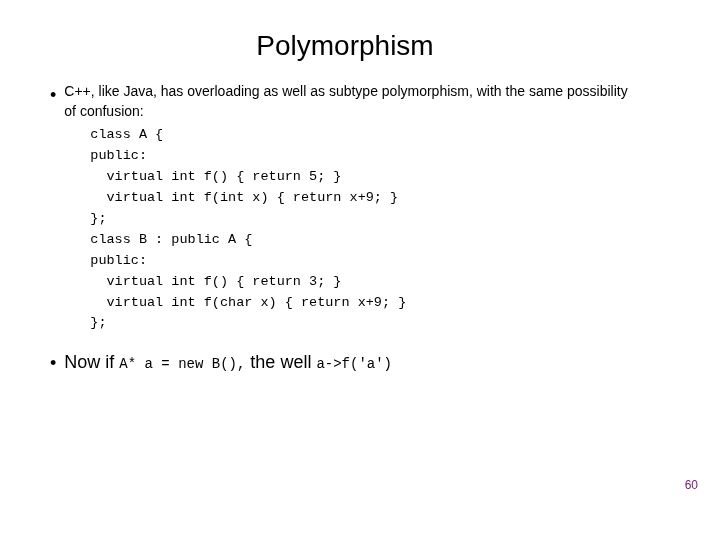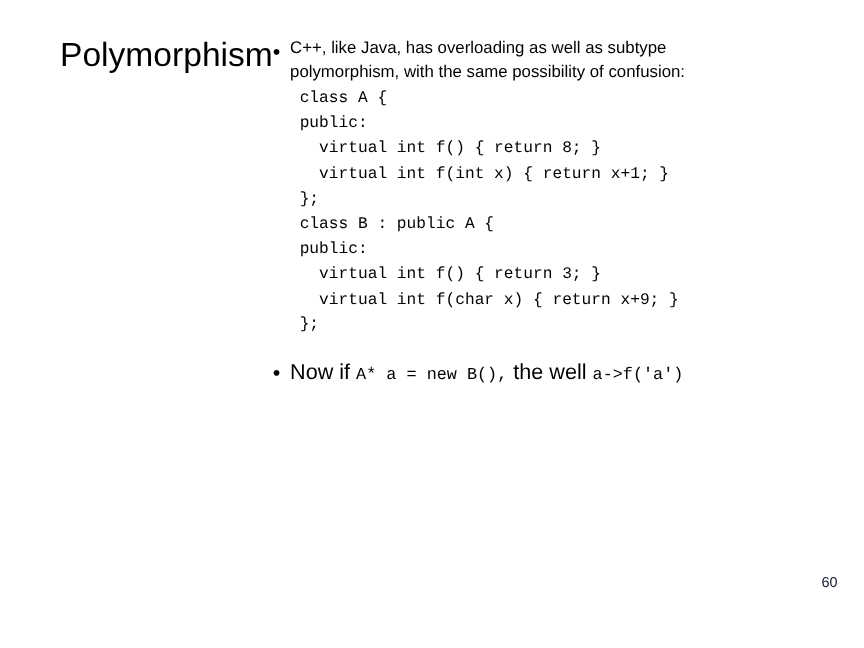--- a/index.html
+++ b/index.html
@@ -10,21 +10,21 @@
       background: #ffffff;
       font-family: Arial, Helvetica, sans-serif;
       overflow: hidden;
     }
 
     .slide {
       width: 720px;
       height: 506px;
       padding: 30px 80px 20px 50px;
       display: flex;
-      flex-direction: row;
+      flex-direction: column;
       position: relative;
     }
 
     .title {
       text-align: center;
       font-size: 28px;
       font-weight: normal;
       color: #000000;
       margin-bottom: 20px;
     }
@@ -53,21 +53,21 @@
       font-size: 14px;
       line-height: 1.4;
       color: #000000;
     }
 
     .code-block {
       font-family: 'Courier New', Courier, monospace;
       font-size: 13.5px;
       line-height: 1.55;
       color: #000000;
-      margin-left: 8px;
+      margin-left: 26px;
       margin-top: 4px;
       margin-bottom: 6px;
     }
 
     .code-line {
       white-space: pre;
     }
 
     .bullet-text-large {
       font-size: 18px;
@@ -79,21 +79,21 @@
       font-family: 'Courier New', Courier, monospace;
       font-size: 14px;
     }
 
     .footer {
       position: absolute;
       bottom: 14px;
       right: 22px;
       text-align: right;
       font-size: 12px;
-      color: #0f172a;
+      color: #701a75;
     }
 
     .page-number {
       display: block;
     }
 
     .footer-text {
       display: block;
     }
   </style>
@@ -108,22 +108,22 @@
 
     <div class="bullet-item">
       <span class="bullet">•</span>
       <div>
         <span class="bullet-text">C++, like Java, has overloading as well as subtype polymorphism, with the same possibility of confusion:</span>
 
         
         <div class="code-block">
           <div class="code-line">class A {</div>
           <div class="code-line">public:</div>
-          <div class="code-line">  virtual int f() { return 8; }</div>
-          <div class="code-line">  virtual int f(int x) { return x+1; }</div>
+          <div class="code-line">  virtual int f() { return 5; }</div>
+          <div class="code-line">  virtual int f(int x) { return x+9; }</div>
           <div class="code-line">};</div>
           <div class="code-line">class B : public A {</div>
           <div class="code-line">public:</div>
           <div class="code-line">  virtual int f() { return 3; }</div>
           <div class="code-line">  virtual int f(char x) { return x+9; }</div>
           <div class="code-line">};</div>
         </div>
       </div>
     </div>
 

